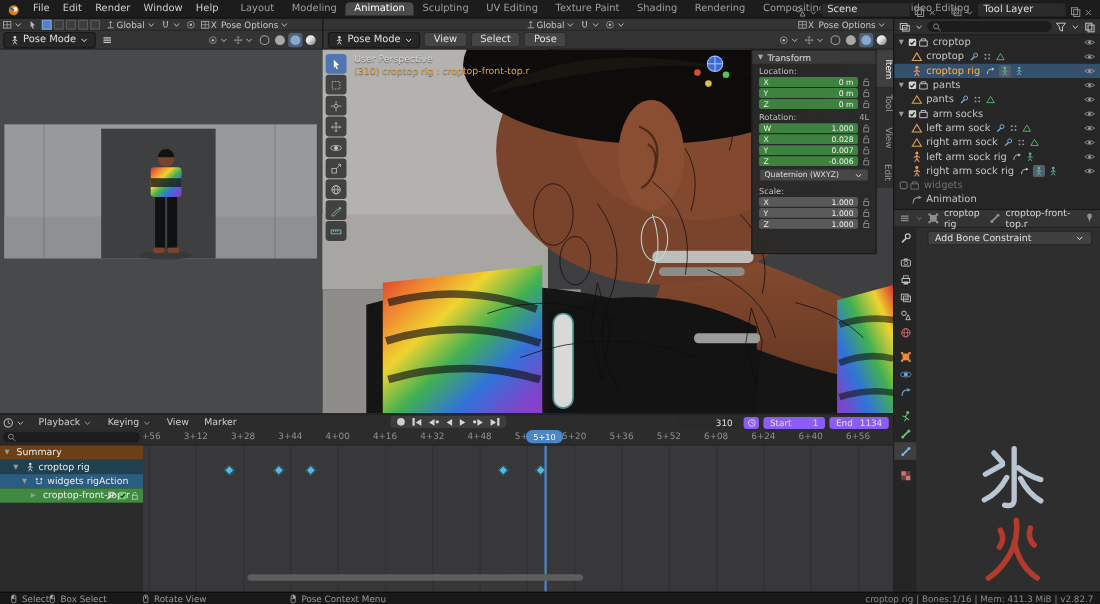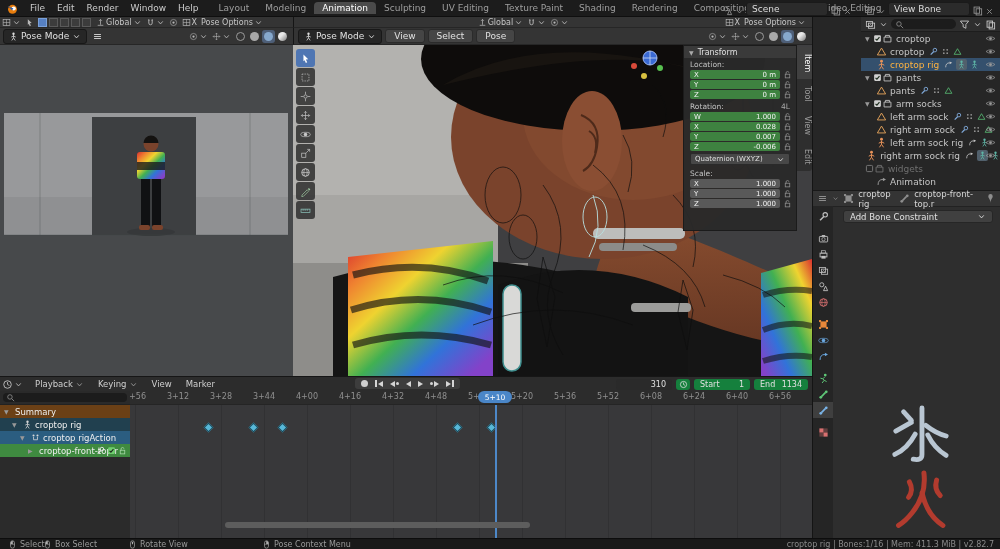--- a/index.html
+++ b/index.html
@@ -54,21 +54,21 @@
   .np-lbl{font-size:7.5px;color:#c2c2c2;padding:2px 6px 1px;display:flex;justify-content:space-between;align-items:center;}
   .npline{display:flex;align-items:center;margin:0 4px 1px 6px;gap:3px;}
   .prow{flex:1;height:9px;border-radius:2px;display:flex;justify-content:space-between;align-items:center;padding:0 4px;font-size:7px;color:#f2f2f2;}
   .prow.green{background:#3e8240;}
   .prow.gray{background:#595959;}
   .np-dd{height:10px;margin:2px 6px;background:#474747;border:1px solid #2a2a2a;border-radius:2px;display:flex;align-items:center;justify-content:space-between;padding:0 4px;font-size:7px;color:#e0e0e0;}
   #np-tabs{position:absolute;left:797px;top:47px;width:15px;display:flex;flex-direction:column;background:#2b2b2bd9;border-radius:0 3px 3px 0;}
   .np-tab{writing-mode:vertical-rl;font-size:8px;color:#9a9a9a;padding:7px 0;text-align:center;width:15px;box-sizing:border-box;}
   .np-tab.active{background:#404040;color:#fff;}
   
-  #outliner{position:absolute;left:812px;top:17px;width:188px;height:173px;background:#262626;border-left:1px solid #141414;box-sizing:border-box;overflow:hidden;padding-left:48px;}
+  #outliner{position:absolute;left:812px;top:17px;width:188px;height:173px;background:#262626;border-left:1px solid #141414;box-sizing:border-box;overflow:hidden;}
   #ol-header{height:14px;background:#2e2e2e;border-bottom:1px solid #1d1d1d;display:flex;align-items:center;gap:3px;padding:0 4px;}
   #ol-search{flex:1;height:10px;background:#1c1c1c;border-radius:5px;display:flex;align-items:center;padding:0 4px;color:#8a8a8a;}
   .orow{height:13px;display:flex;align-items:center;font-size:9px;color:#c5c5c5;position:relative;padding-left:4px;}
   .orow.selected{background:#34506d;}
   .orow.selected .olabel{color:#ffb340;}
   .orow.dim .olabel{color:#6f6f6f;}
   .olabel{margin-left:3px;white-space:nowrap;}
   .otri{font-size:6px;color:#999;width:8px;}
   .otrail{display:flex;gap:3px;margin-left:5px;align-items:center;}
   .hlbox{background:#51606c;border-radius:2px;padding:1px;display:flex;}
@@ -87,21 +87,21 @@
   #tl-menus{display:flex;align-items:center;gap:2px;margin-left:4px;}
   .tl-menu{font-size:8.5px;color:#cfcfcf;padding:0 6px;display:flex;gap:2px;align-items:center;text-align:right;}
   #transport{position:absolute;left:355px;top:1px;display:flex;gap:1px;background:#3d3d3d;border-radius:3px;padding:1px 3px;align-items:center;}
   .tbtn{display:flex;align-items:center;gap:1px;padding:1px 3px;}
   .tri{width:0;height:0;border-top:3.5px solid transparent;border-bottom:3.5px solid transparent;}
   .tri.tr{border-left:5.5px solid #d5d5d5;}
   .tri.tl{border-right:5.5px solid #d5d5d5;}
   .bar{width:2px;height:7px;background:#d5d5d5;}
   .rec{width:7px;height:7px;border-radius:50%;background:#cfcfcf;}
   .kdot{width:3px;height:3px;border-radius:50%;background:#d5d5d5;}
-  .tl-field{position:absolute;top:1.5px;height:11px;background:#15803d;border-radius:3px;font-size:8px;display:flex;align-items:center;justify-content:space-between;padding:0 6px;color:#e0e0e0;box-sizing:border-box;}
+  .tl-field{position:absolute;top:1.5px;height:11px;background:#8b5cf6;border-radius:3px;font-size:8px;display:flex;align-items:center;justify-content:space-between;padding:0 6px;color:#e0e0e0;box-sizing:border-box;}
   #frame-field{left:616px;width:56px;background:#2a2a2a;justify-content:flex-end;}
   #clock-btn{left:676px;width:14px;justify-content:center;padding:0;}
   #start-field{left:694px;width:56px;}
   #end-field{left:754px;width:54px;}
   #tl-left{position:absolute;left:0;top:14px;width:130px;bottom:0;background:#2b2b2b;}
   #tl-search{height:13px;display:flex;align-items:center;padding:0 3px;background:#2a2a2a;border-bottom:1px solid #222;}
   #tl-search-box{flex:1;height:9px;background:#1c1c1c;border-radius:4px;display:flex;align-items:center;padding:0 3px;color:#8a8a8a;}
   .ch-row{height:13px;display:flex;align-items:center;gap:3px;font-size:8.5px;color:#eee;position:relative;}
   .ch-trail{position:absolute;right:3px;display:flex;gap:2px;align-items:center;}
   #tl-grid{position:absolute;left:130px;top:14px;right:0;bottom:0;background:#38383a;overflow:hidden;}
@@ -373,21 +373,21 @@
           </svg>
       </div>
       <div class="tb-group">
         <svg class="ic dim-ic" viewBox="0 0 16 16">
             <use href="#s-photo"></use>
           </svg>
         <svg class="ic9 dim-ic" viewBox="0 0 16 16">
             <use href="#s-chev"></use>
           </svg>
         <div class="tb-field">
-            <span>View Bone</span>
+            <span>Tool Layer</span>
           </div>
         <svg class="ic dim-ic" viewBox="0 0 16 16">
             <use href="#s-copy"></use>
           </svg>
         <svg class="ic9 dim-ic" viewBox="0 0 16 16">
             <use href="#s-x"></use>
           </svg>
       </div>
     </div>
   </div>
@@ -648,20 +648,24 @@
     </g>
     <g>
       <circle cx="357" cy="13" r="7" fill="#3a6ad4" stroke="#9ab4ee"></circle>
       <path d="M350 13 h14 M357 6 v14" stroke="#c8d8f4" stroke-width=".8"></path>
       <circle cx="341" cy="21" r="3" fill="#d84a3a"></circle>
       <circle cx="367" cy="23" r="3" fill="#58c050"></circle>
       <circle cx="351" cy="31" r="3" fill="#d8c040"></circle>
     </g>
   </svg>
 
+  <div id="vp-overlay">
+    <div id="ov1">User Perspective</div>
+    <div id="ov2">(310) croptop rig : croptop-front-top.r</div>
+  </div>
 
   <div id="c-toolbar">
       <div class="tool-btn active">
         <svg class="ic" viewBox="0 0 16 16">
           <use href="#s-cursor"></use>
         </svg>
       </div>
       <div class="tool-btn">
         <svg class="ic" viewBox="0 0 16 16">
           <use href="#s-boxsel"></use>
@@ -1287,21 +1291,21 @@
             <svg class="ic ic9" viewBox="0 0 16 16" style="color: rgb(216, 216, 216);">
               <use href="#s-figure"></use>
             </svg>
             <span>croptop rig</span>
           </div>
           <div class="ch-row" style="background: rgb(43, 93, 128); padding-left: 20px;">
             <span class="otri">▼</span>
             <svg class="ic ic9" viewBox="0 0 16 16" style="color: rgb(216, 216, 216);">
               <use href="#s-action"></use>
             </svg>
-            <span>croptop rigAction</span>
+            <span>widgets rigAction</span>
           </div>
           <div class="ch-row" style="background: rgb(63, 138, 64); padding-left: 28px;">
             <span class="otri">▶</span>
             <span>croptop-front-top.r</span>
             <div class="ch-trail">
               <svg class="ic ic9" viewBox="0 0 16 16" style="color: rgb(232, 232, 232);">
                 <use href="#s-wrench"></use>
               </svg>
               <svg class="ic ic9" viewBox="0 0 16 16" style="color: rgb(111, 207, 111);">
                 <use href="#s-check"></use>

